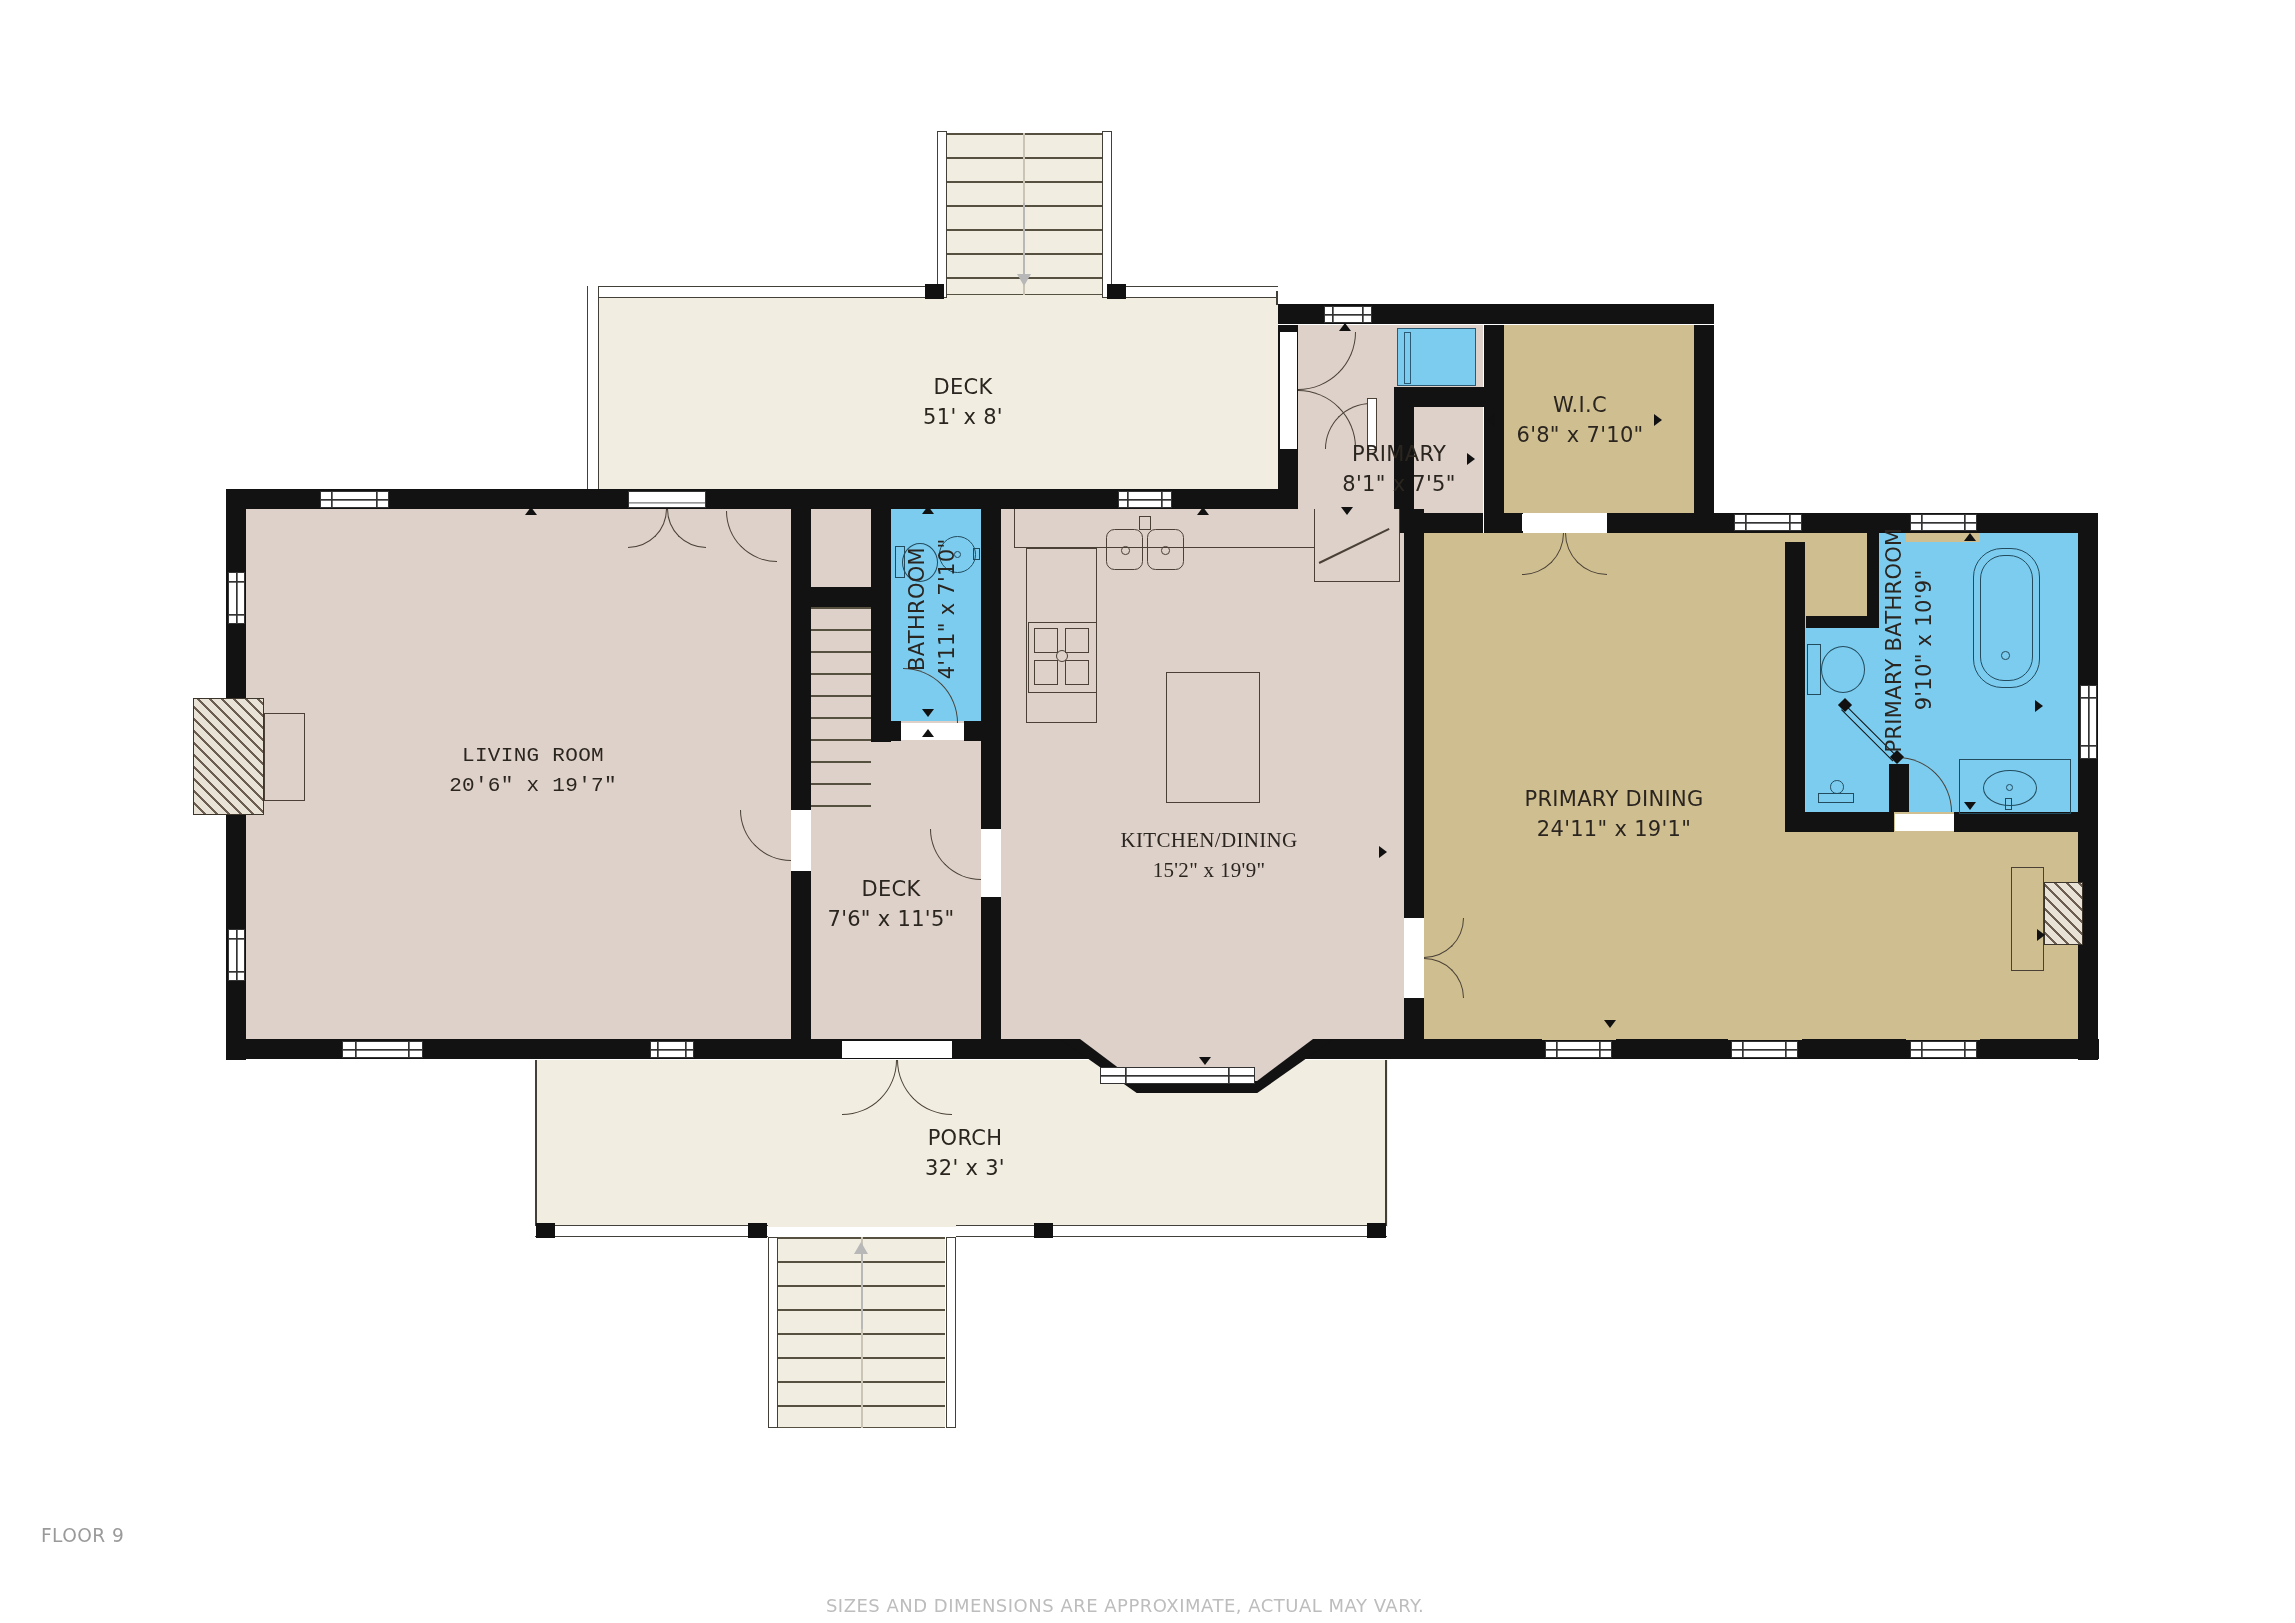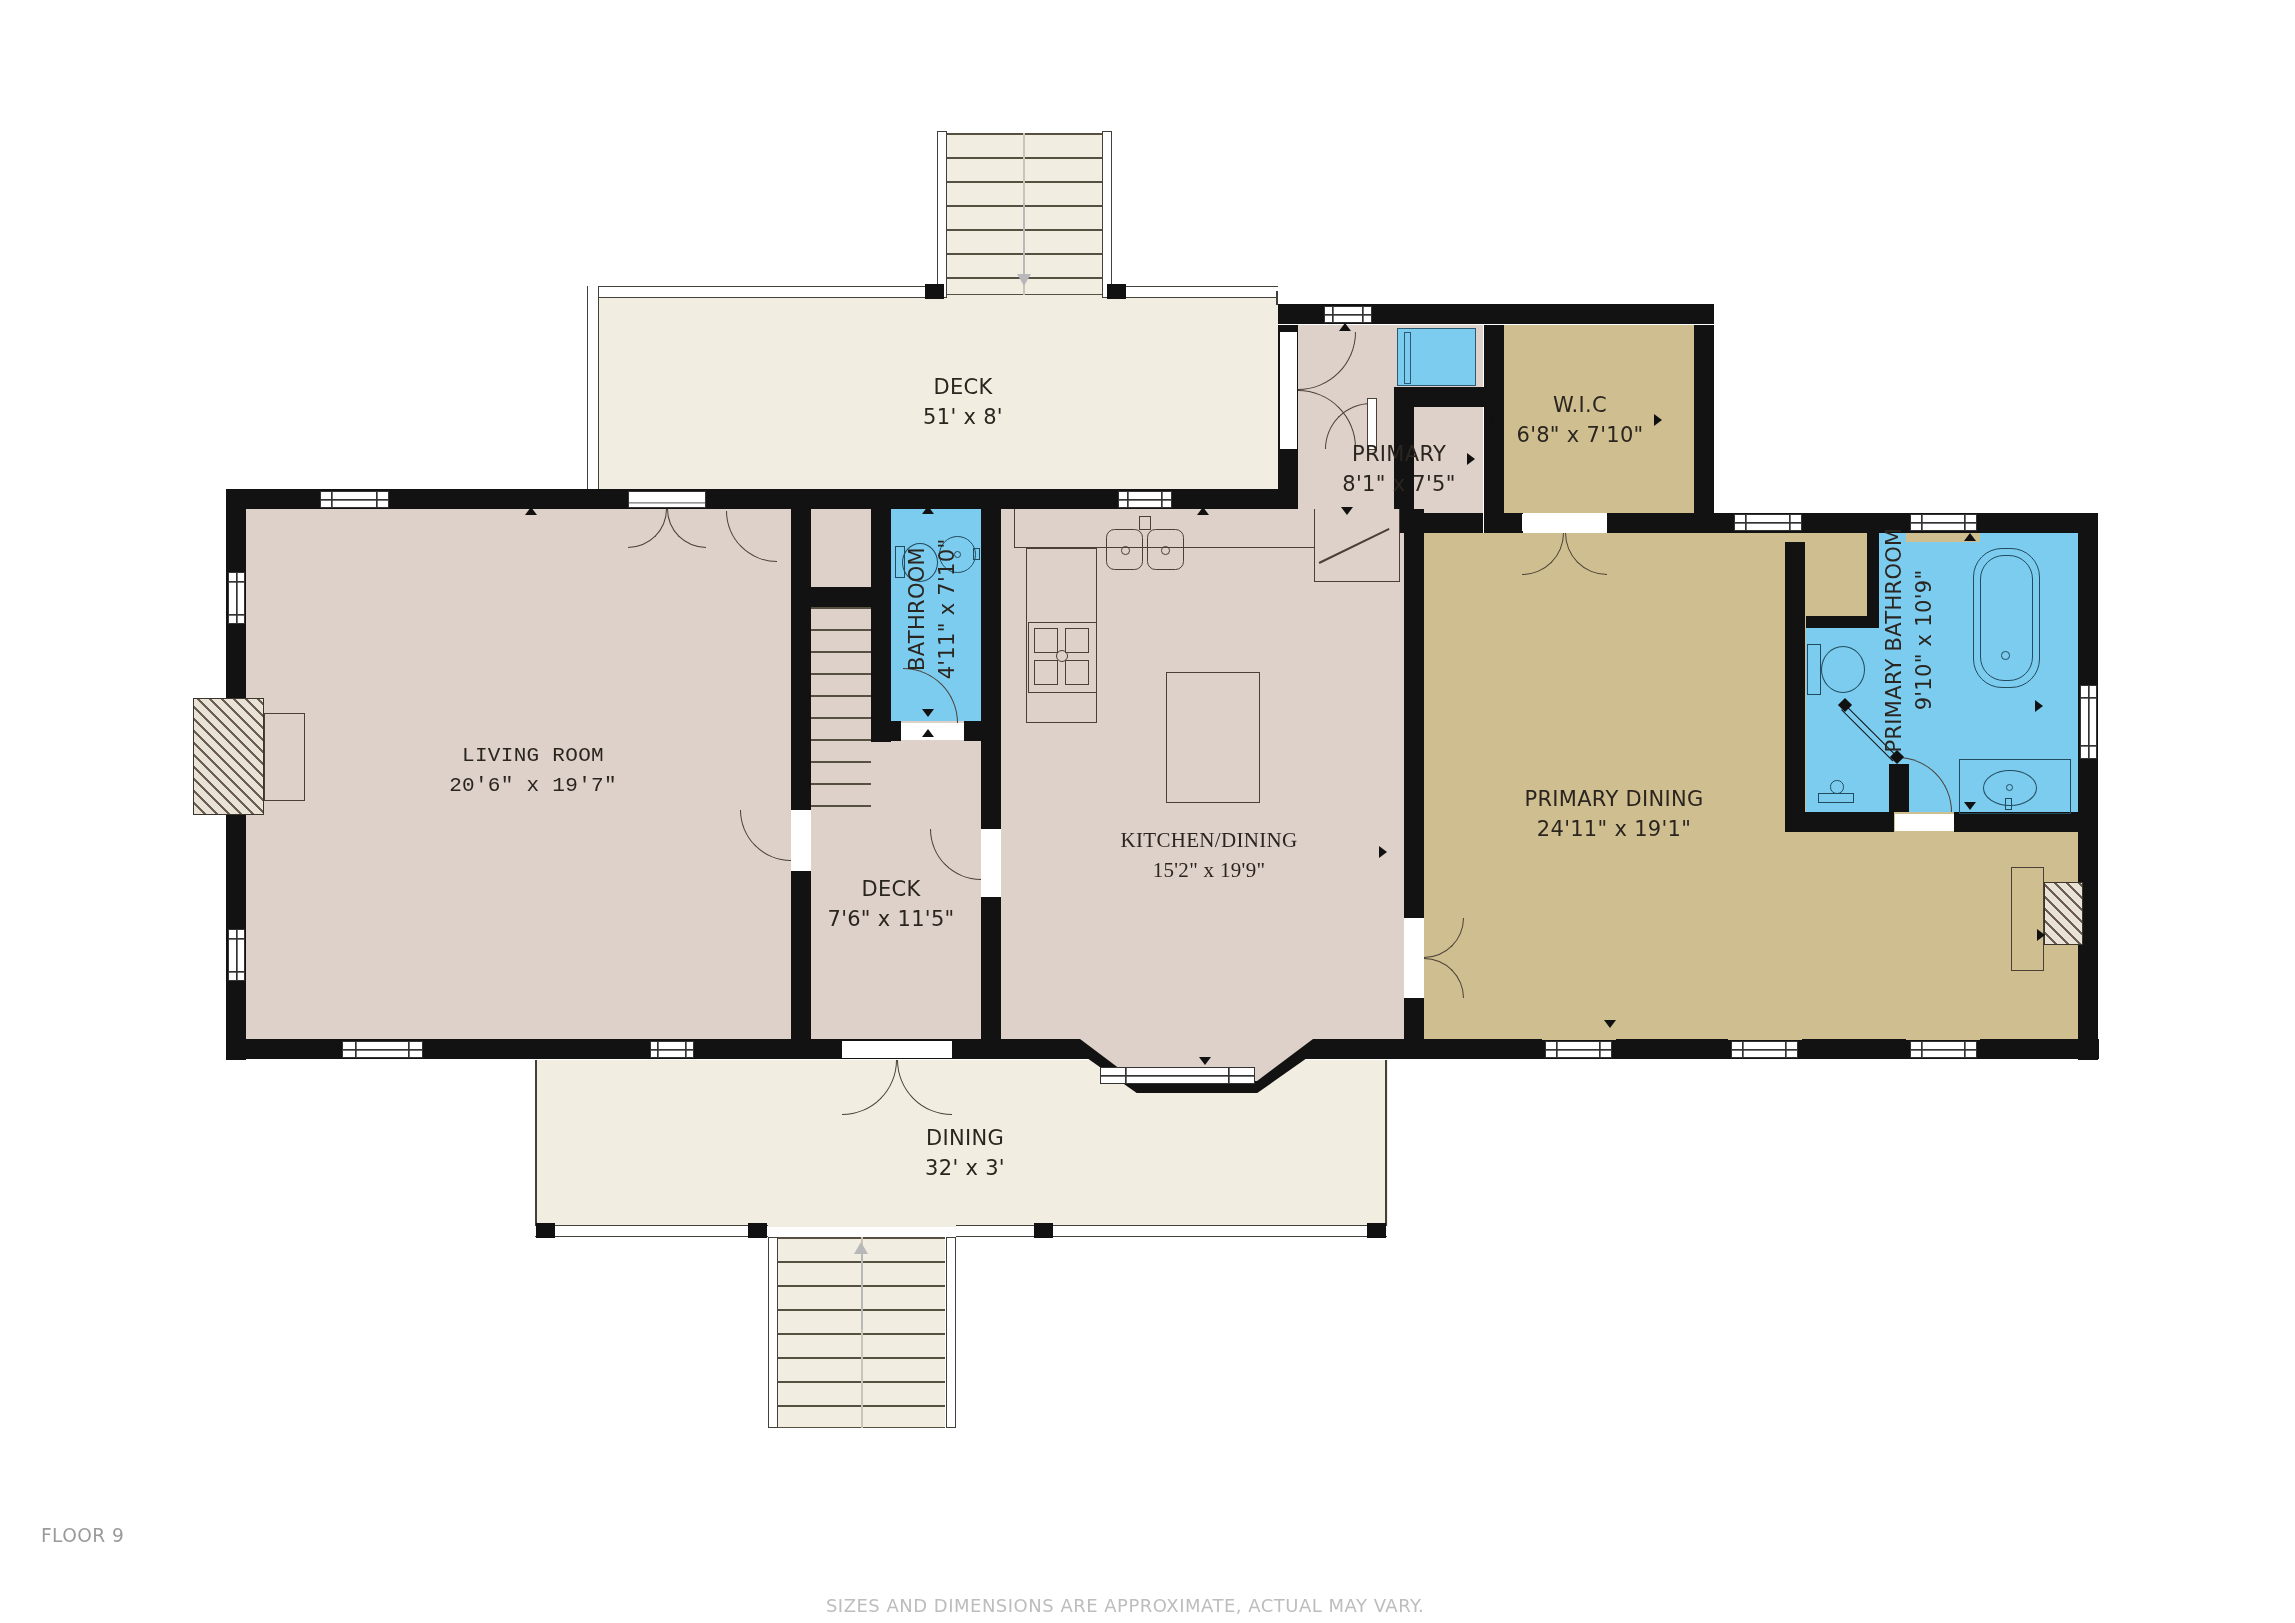--- a/index.html
+++ b/index.html
@@ -277,21 +277,21 @@
   </div>
   <div class="rl" style="left:1614px;top:815px;">
     <div>PRIMARY DINING</div>
     <div>24'11" x 19'1"</div>
   </div>
   <div class="rl vert" style="left:1910px;top:640px;">
     <div>PRIMARY BATHROOM</div>
     <div>9'10" x 10'9"</div>
   </div>
   <div class="rl" style="left:965px;top:1154px;">
-    <div>DINING</div>
+    <div>PORCH</div>
     <div>32' x 3'</div>
   </div>
 
   <div class="footer-floor" style="left:41px;top:1525px;">FLOOR 9</div>
   <div class="footer-disc" style="left:1125px;top:1595px;">SIZES AND DIMENSIONS ARE APPROXIMATE, ACTUAL MAY VARY.</div>
 
 </div>
 
 
 </body></html>

